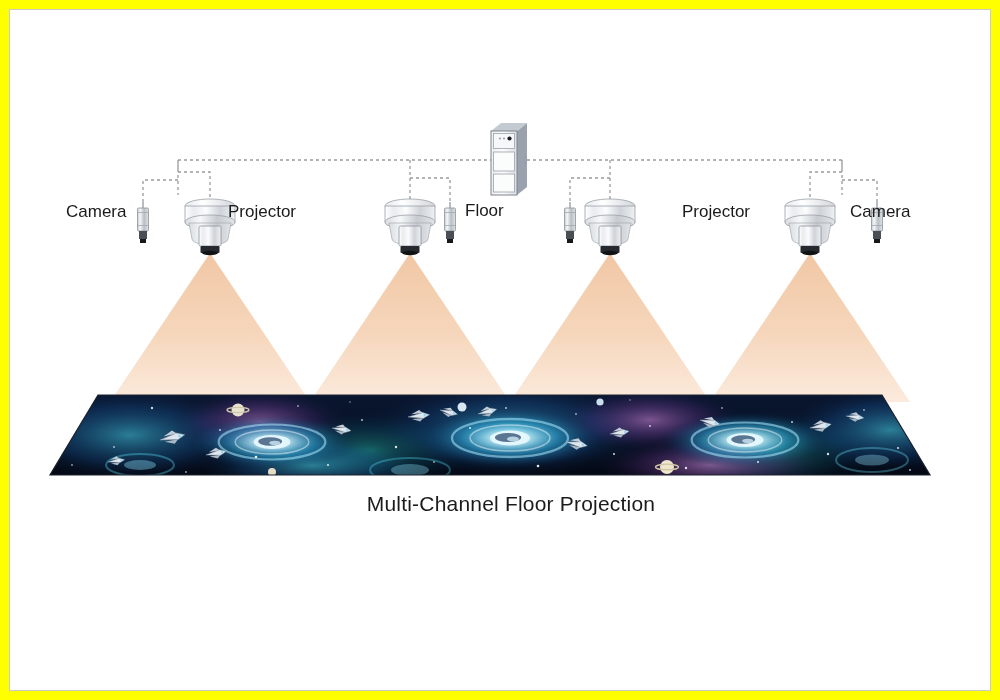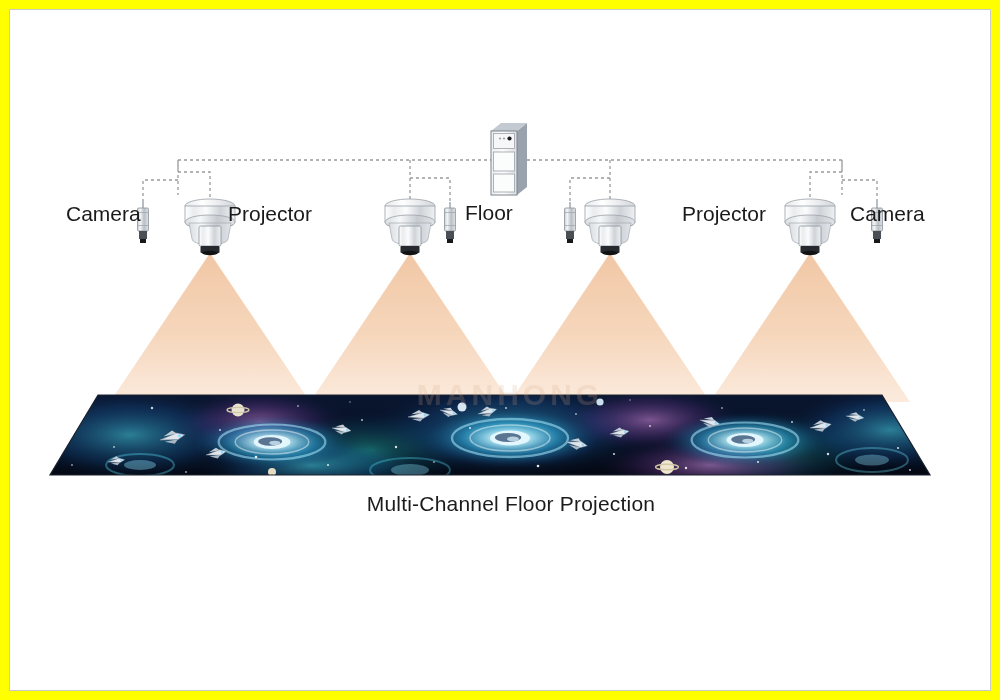--- a/index.html
+++ b/index.html
@@ -22,21 +22,21 @@
 
   .stage{position:absolute;left:10px;top:10px;width:980px;height:680px;}
 
   
   svg.diagram{position:absolute;left:0;top:0;width:980px;height:680px;display:block;}
 
   
   .lbl{
     position:absolute;
     font-family:"Liberation Sans", sans-serif;
-    font-size:21px;color:#1a1a1a;
+    font-size:17px;color:#1a1a1a;
     white-space:nowrap;line-height:1;
   }
   .lbl-camera-left{left:56px;top:193px;}
   .lbl-projector-left{left:218px;top:193px;}
   .lbl-server{left:455px;top:192px;}
   .lbl-projector-right{left:672px;top:193px;}
   .lbl-camera-right{left:840px;top:193px;}
 
   .caption{
     position:absolute;left:0;top:482px;width:980px;text-align:center;
@@ -351,21 +351,20 @@
             <circle cx="62" cy="455" r="0.9" opacity=".6"></circle>
             <circle cx="340" cy="392" r="0.8" opacity=".55"></circle>
             <circle cx="620" cy="390" r="0.8" opacity=".55"></circle>
             <circle cx="900" cy="460" r="1.0" opacity=".7"></circle>
           </g>
         </g>
         <polygon points="88,385 872,385 920,465 40,465" fill="none" stroke="#1d2430" stroke-width="1.2"></polygon>
       </g>
     </svg>
 
-    <div class="watermark">MANHONG</div>
 
     <div class="lbl lbl-camera-left">Camera</div>
     <div class="lbl lbl-projector-left">Projector</div>
     <div class="lbl lbl-server">Floor</div>
     <div class="lbl lbl-projector-right">Projector</div>
     <div class="lbl lbl-camera-right">Camera</div>
 
     <div class="caption">Multi-Channel Floor Projection</div>
   </div>
 </div>

